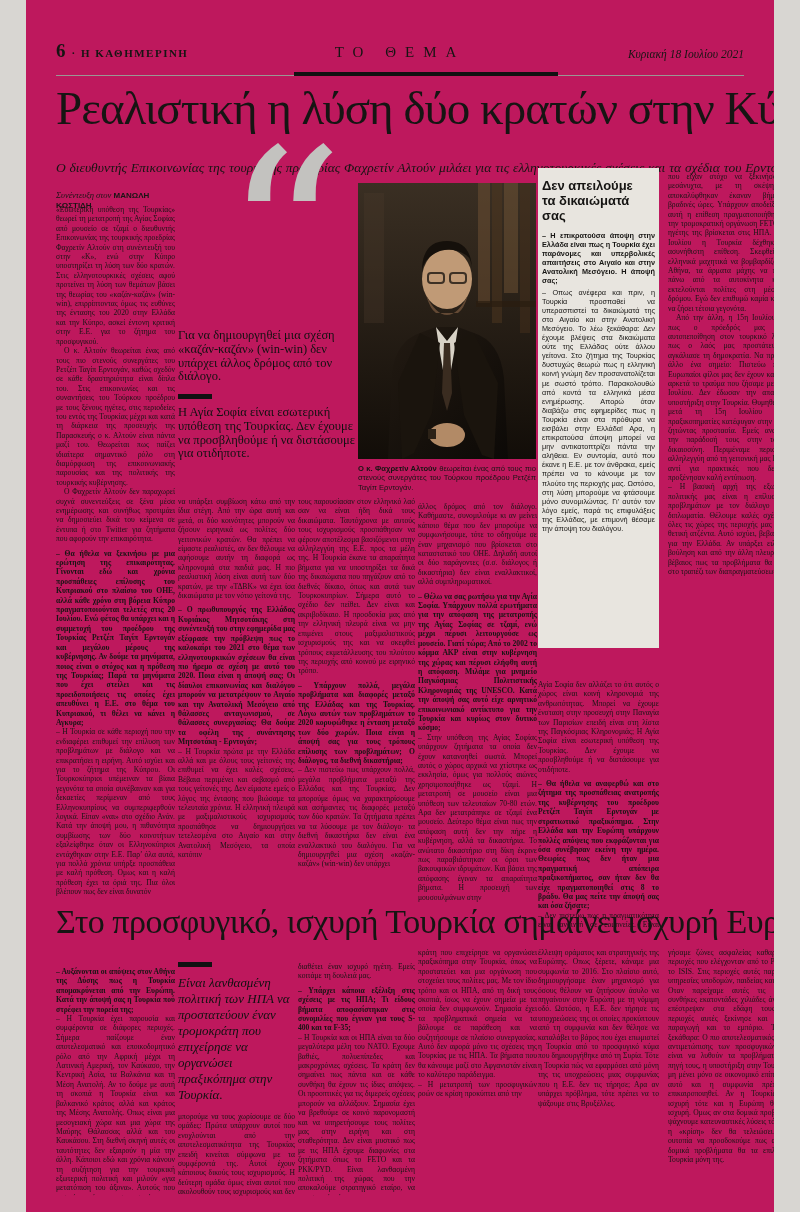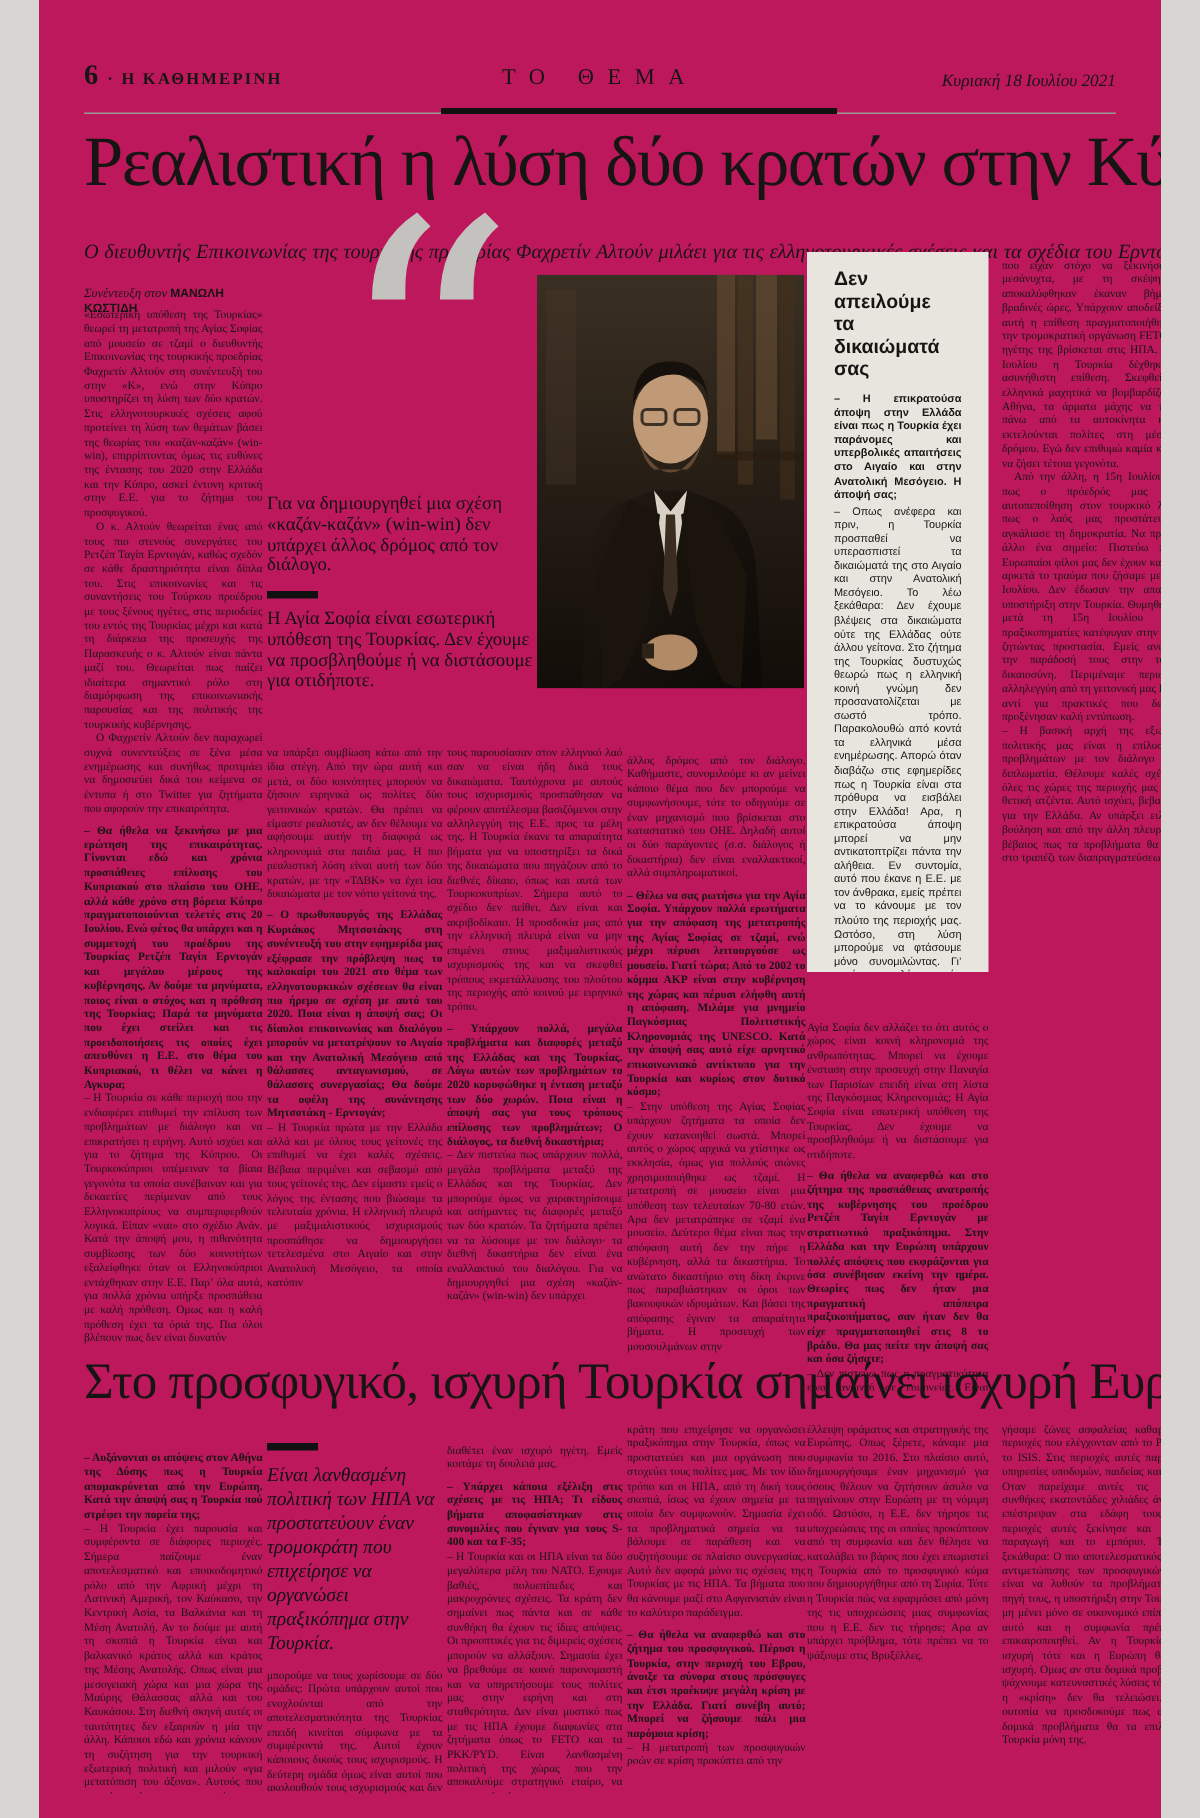--- a/index.html
+++ b/index.html
@@ -35,21 +35,21 @@
   .pq1{top:329px;height:72px;}
   .pq2{top:406px;height:86px;}
   .pq-bar{position:absolute;left:152px;top:394px;width:34px;height:5px;background:#111;}
   
   .photo{position:absolute;left:332px;top:183px;width:178px;height:276px;overflow:hidden;}
   .caption{position:absolute;left:332px;top:464px;width:178px;font-family:"Liberation Sans",sans-serif;
            font-size:7.6px;line-height:9.4px;text-align:justify;}
   .caption b{font-weight:700;}
   
   .graybox{position:absolute;left:512px;top:168px;width:121px;height:480px;background:#e8e5df;
-           padding:10px 18px;box-sizing:border-box;overflow:hidden;}
+           padding:10px 4px;box-sizing:border-box;overflow:hidden;}
   .graybox h3{margin:0 0 8px 0;font-family:"Liberation Sans",sans-serif;font-size:13px;line-height:15px;font-weight:700;}
   .graybox p{margin:0;font-family:"Liberation Sans",sans-serif;font-size:7.3px;line-height:9.1px;text-align:justify;text-indent:0;}
   .graybox p.q{font-weight:700;margin-bottom:2px;}
   
   .headline2{position:absolute;left:30px;top:904px;width:740px;font-size:34px;line-height:1.05;
              font-weight:400;letter-spacing:-.5px;text-align:justify;text-align-last:justify;white-space:nowrap;}
   .b-bar{width:34px;height:5px;background:#111;margin-bottom:8px;}
   .b-quote{font-style:italic;font-size:13px;line-height:16px;color:#111;margin-bottom:9px;}
   
   #col1{left:30px;top:205px;width:119px;height:698px;}
@@ -126,20 +126,23 @@
       <path d="M116,150 L96,160 L106,232 L124,272 L136,276 L140,200 Z" fill="#1a140d"></path>
       <ellipse cx="89" cy="96" rx="25" ry="30" fill="#c09a76"></ellipse>
       <path d="M64,88 Q64,58 89,58 Q114,58 114,88 Q114,76 108,72 Q96,64 82,68 Q66,74 64,88 Z" fill="#15100b"></path>
       <path d="M68,112 Q78,132 89,132 Q100,132 110,112 Q106,126 100,130 L78,130 Q72,126 68,112 Z" fill="#6e5139" opacity="0.85"></path>
       <rect x="70" y="90" width="16" height="10" rx="3" fill="none" stroke="#1c1712" stroke-width="2" opacity="0.8"></rect>
       <rect x="92" y="90" width="16" height="10" rx="3" fill="none" stroke="#1c1712" stroke-width="2" opacity="0.8"></rect>
       <ellipse cx="89" cy="252" rx="18" ry="12" fill="#b28a66"></ellipse>
       <rect x="70" y="246" width="8" height="10" fill="#2c2217"></rect>
     </svg>
   </div>
+  <div class="caption">
+    <b>Ο κ. Φαχρετίν Αλτούν</b><span> θεωρείται ένας από τους πιο στενούς συνεργάτες του Τούρκου προέδρου Ρετζέπ Ταγίπ Ερντογάν.</span>
+  </div>
 
   <div id="col2" class="col bodytext">
       <p class="cont">να υπάρξει συμβίωση κάτω από την ίδια στέγη. Από την ώρα αυτή και μετά, οι δύο κοινότητες μπορούν να ζήσουν ειρηνικά ως πολίτες δύο γειτονικών κρατών. Θα πρέπει να είμαστε ρεαλιστές, αν δεν θέλουμε να αφήσουμε αυτήν τη διαφορά ως κληρονομιά στα παιδιά μας. Η πιο ρεαλιστική λύση είναι αυτή των δύο κρατών, με την «ΤΔΒΚ» να έχει ίσα δικαιώματα με τον νότιο γείτονά της.</p>
       <p class="q">– Ο πρωθυπουργός της Ελλάδας Κυριάκος Μητσοτάκης στη συνέντευξή του στην εφημερίδα μας εξέφρασε την πρόβλεψη πως το καλοκαίρι του 2021 στο θέμα των ελληνοτουρκικών σχέσεων θα είναι πιο ήρεμο σε σχέση με αυτό του 2020. Ποια είναι η άποψή σας; Οι δίαυλοι επικοινωνίας και διαλόγου μπορούν να μετατρέψουν το Αιγαίο και την Ανατολική Μεσόγειο από θάλασσες ανταγωνισμού, σε θάλασσες συνεργασίας; Θα δούμε τα οφέλη της συνάντησης Μητσοτάκη - Ερντογάν;</p>
       <p class="a">– Η Τουρκία πρώτα με την Ελλάδα αλλά και με όλους τους γείτονές της επιθυμεί να έχει καλές σχέσεις. Βέβαια περιμένει και σεβασμό από τους γείτονές της. Δεν είμαστε εμείς ο λόγος της έντασης που βιώσαμε τα τελευταία χρόνια. Η ελληνική πλευρά με μαξιμαλιστικούς ισχυρισμούς προσπάθησε να δημιουργήσει τετελεσμένα στο Αιγαίο και στην Ανατολική Μεσόγειο, τα οποία κατόπιν</p>
     </div>
   <div id="col3" class="col bodytext">
       <p class="cont">τους παρουσίασαν στον ελληνικό λαό σαν να είναι ήδη δικά τους δικαιώματα. Ταυτόχρονα με αυτούς τους ισχυρισμούς προσπάθησαν να φέρουν αποτέλεσμα βασιζόμενοι στην αλληλεγγύη της Ε.Ε. προς τα μέλη της. Η Τουρκία έκανε τα απαραίτητα βήματα για να υποστηρίξει τα δικά της δικαιώματα που πηγάζουν από το διεθνές δίκαιο, όπως και αυτά των Τουρκοκυπρίων. Σήμερα αυτό το σχέδιο δεν πείθει. Δεν είναι και ακριβοδίκαιο. Η προσδοκία μας από την ελληνική πλευρά είναι να μην επιμένει στους μαξιμαλιστικούς ισχυρισμούς της και να σκεφθεί τρόπους εκμετάλλευσης του πλούτου της περιοχής από κοινού με ειρηνικό τρόπο.</p>
       <p class="q">– Υπάρχουν πολλά, μεγάλα προβλήματα και διαφορές μεταξύ της Ελλάδας και της Τουρκίας. Λόγω αυτών των προβλημάτων το 2020 κορυφώθηκε η ένταση μεταξύ των δύο χωρών. Ποια είναι η άποψή σας για τους τρόπους επίλυσης των προβλημάτων; Ο διάλογος, τα διεθνή δικαστήρια;</p>
       <p class="a">– Δεν πιστεύω πως υπάρχουν πολλά, μεγάλα προβλήματα μεταξύ της Ελλάδας και της Τουρκίας. Δεν μπορούμε όμως να χαρακτηρίσουμε και ασήμαντες τις διαφορές μεταξύ των δύο κρατών. Τα ζητήματα πρέπει να τα λύσουμε με τον διάλογο· τα διεθνή δικαστήρια δεν είναι ένα εναλλακτικό του διαλόγου. Για να δημιουργηθεί μια σχέση «καζάν-καζάν» (win-win) δεν υπάρχει</p>
@@ -184,21 +187,20 @@
       </div>
   </div>
 
   <div id="bcolC" class="col bodytext">
       <p class="cont">διαθέτει έναν ισχυρό ηγέτη. Εμείς κοιτάμε τη δουλειά μας.</p>
       <p class="q">– Υπάρχει κάποια εξέλιξη στις σχέσεις με τις ΗΠΑ; Τι είδους βήματα αποφασίστηκαν στις συνομιλίες που έγιναν για τους S-400 και τα F-35;</p>
       <p class="a">– Η Τουρκία και οι ΗΠΑ είναι τα δύο μεγαλύτερα μέλη του ΝΑΤΟ. Εχουμε βαθιές, πολυεπίπεδες και μακροχρόνιες σχέσεις. Τα κράτη δεν σημαίνει πως πάντα και σε κάθε συνθήκη θα έχουν τις ίδιες απόψεις. Οι προοπτικές για τις διμερείς σχέσεις μπορούν να αλλάξουν. Σημασία έχει να βρεθούμε σε κοινό παρονομαστή και να υπηρετήσουμε τους πολίτες μας στην ειρήνη και στη σταθερότητα. Δεν είναι μυστικό πως με τις ΗΠΑ έχουμε διαφωνίες στα ζητήματα όπως το FΕΤΟ και τα PKK/PYD. Είναι λανθασμένη πολιτική της χώρας που την αποκαλούμε στρατηγικό εταίρο, να προστατεύει έναν τρο-</p>
     </div>
   <div id="bcolD" class="col bodytext">
       <p class="cont">κράτη που επιχείρησε να οργανώσει πραξικόπημα στην Τουρκία, όπως να προστατεύει και μια οργάνωση που στοχεύει τους πολίτες μας. Με τον ίδιο τρόπο και οι ΗΠΑ, από τη δική τους σκοπιά, ίσως να έχουν σημεία με τα οποία δεν συμφωνούν. Σημασία έχει τα προβληματικά σημεία να τα βάλουμε σε παράθεση και να συζητήσουμε σε πλαίσιο συνεργασίας. Αυτό δεν αφορά μόνο τις σχέσεις της Τουρκίας με τις ΗΠΑ. Τα βήματα που θα κάνουμε μαζί στο Αφγανιστάν είναι το καλύτερο παράδειγμα.</p>
-      <p class="q">– Θα ήθελα να αναφερθώ και στο ζήτημα του προσφυγικού. Πέρυσι η Τουρκία, στην περιοχή του Εβρου, άνοιξε τα σύνορα στους πρόσφυγες και έτσι προέκυψε μεγάλη κρίση με την Ελλάδα. Γιατί συνέβη αυτό; Μπορεί να ζήσουμε πάλι μια παρόμοια κρίση;</p>
       <p class="a">– Η μετατροπή των προσφυγικών ροών σε κρίση προκύπτει από την</p>
     </div>
   <div id="bcolE" class="col bodytext">
       <p class="cont">έλλειψη οράματος και στρατηγικής της Ευρώπης. Οπως ξέρετε, κάναμε μια συμφωνία το 2016. Στο πλαίσιο αυτό, δημιουργήσαμε έναν μηχανισμό για όσους θέλουν να ζητήσουν άσυλο να πηγαίνουν στην Ευρώπη με τη νόμιμη οδό. Ωστόσο, η Ε.Ε. δεν τήρησε τις υποχρεώσεις της οι οποίες προκύπτουν από τη συμφωνία και δεν θέλησε να καταλάβει το βάρος που έχει επωμιστεί η Τουρκία από το προσφυγικό κύμα που δημιουργήθηκε από τη Συρία. Τότε η Τουρκία πώς να εφαρμόσει από μόνη της τις υποχρεώσεις μιας συμφωνίας που η Ε.Ε. δεν τις τήρησε; Αρα αν υπάρχει πρόβλημα, τότε πρέπει να το ψάξουμε στις Βρυξέλλες.</p>
     </div>
   <div id="bcolF" class="col bodytext">
       <p class="cont">γήσαμε ζώνες ασφαλείας καθαρίζοντας περιοχές που ελέγχονταν από το PKK και το ISIS. Στις περιοχές αυτές παρέχονται υπηρεσίες υποδομών, παιδείας και υγείας. Οταν παρείχαμε αυτές τις βασικές συνθήκες εκατοντάδες χιλιάδες άνθρωποι επέστρεψαν στα εδάφη τους. Στις περιοχές αυτές ξεκίνησε και πάλι η παραγωγή και το εμπόριο. Το λέω ξεκάθαρα: Ο πιο αποτελεσματικός τρόπος αντιμετώπισης των προσφυγικών ροών είναι να λυθούν τα προβλήματα στην πηγή τους, η υποστήριξη στην Τουρκία να μη μένει μόνο σε οικονομικό επίπεδο. Γι’ αυτό και η συμφωνία πρέπει να επικαιροποιηθεί. Αν η Τουρκία είναι ισχυρή τότε και η Ευρώπη θα είναι ισχυρή. Ομως αν στα δομικά προβλήματα ψάχνουμε κατευναστικές λύσεις τότε αυτή η «κρίση» δεν θα τελειώσει. Είναι ουτοπία να προσδοκούμε πως αυτά τα δομικά προβλήματα θα τα επιλύσει η Τουρκία μόνη της.</p>
     </div>
 
 </div>

